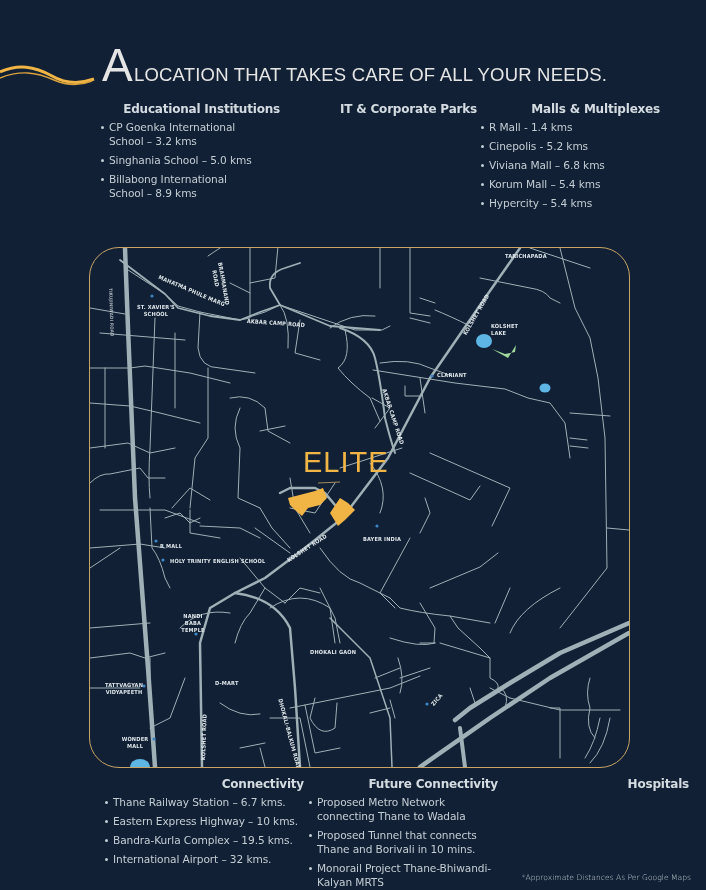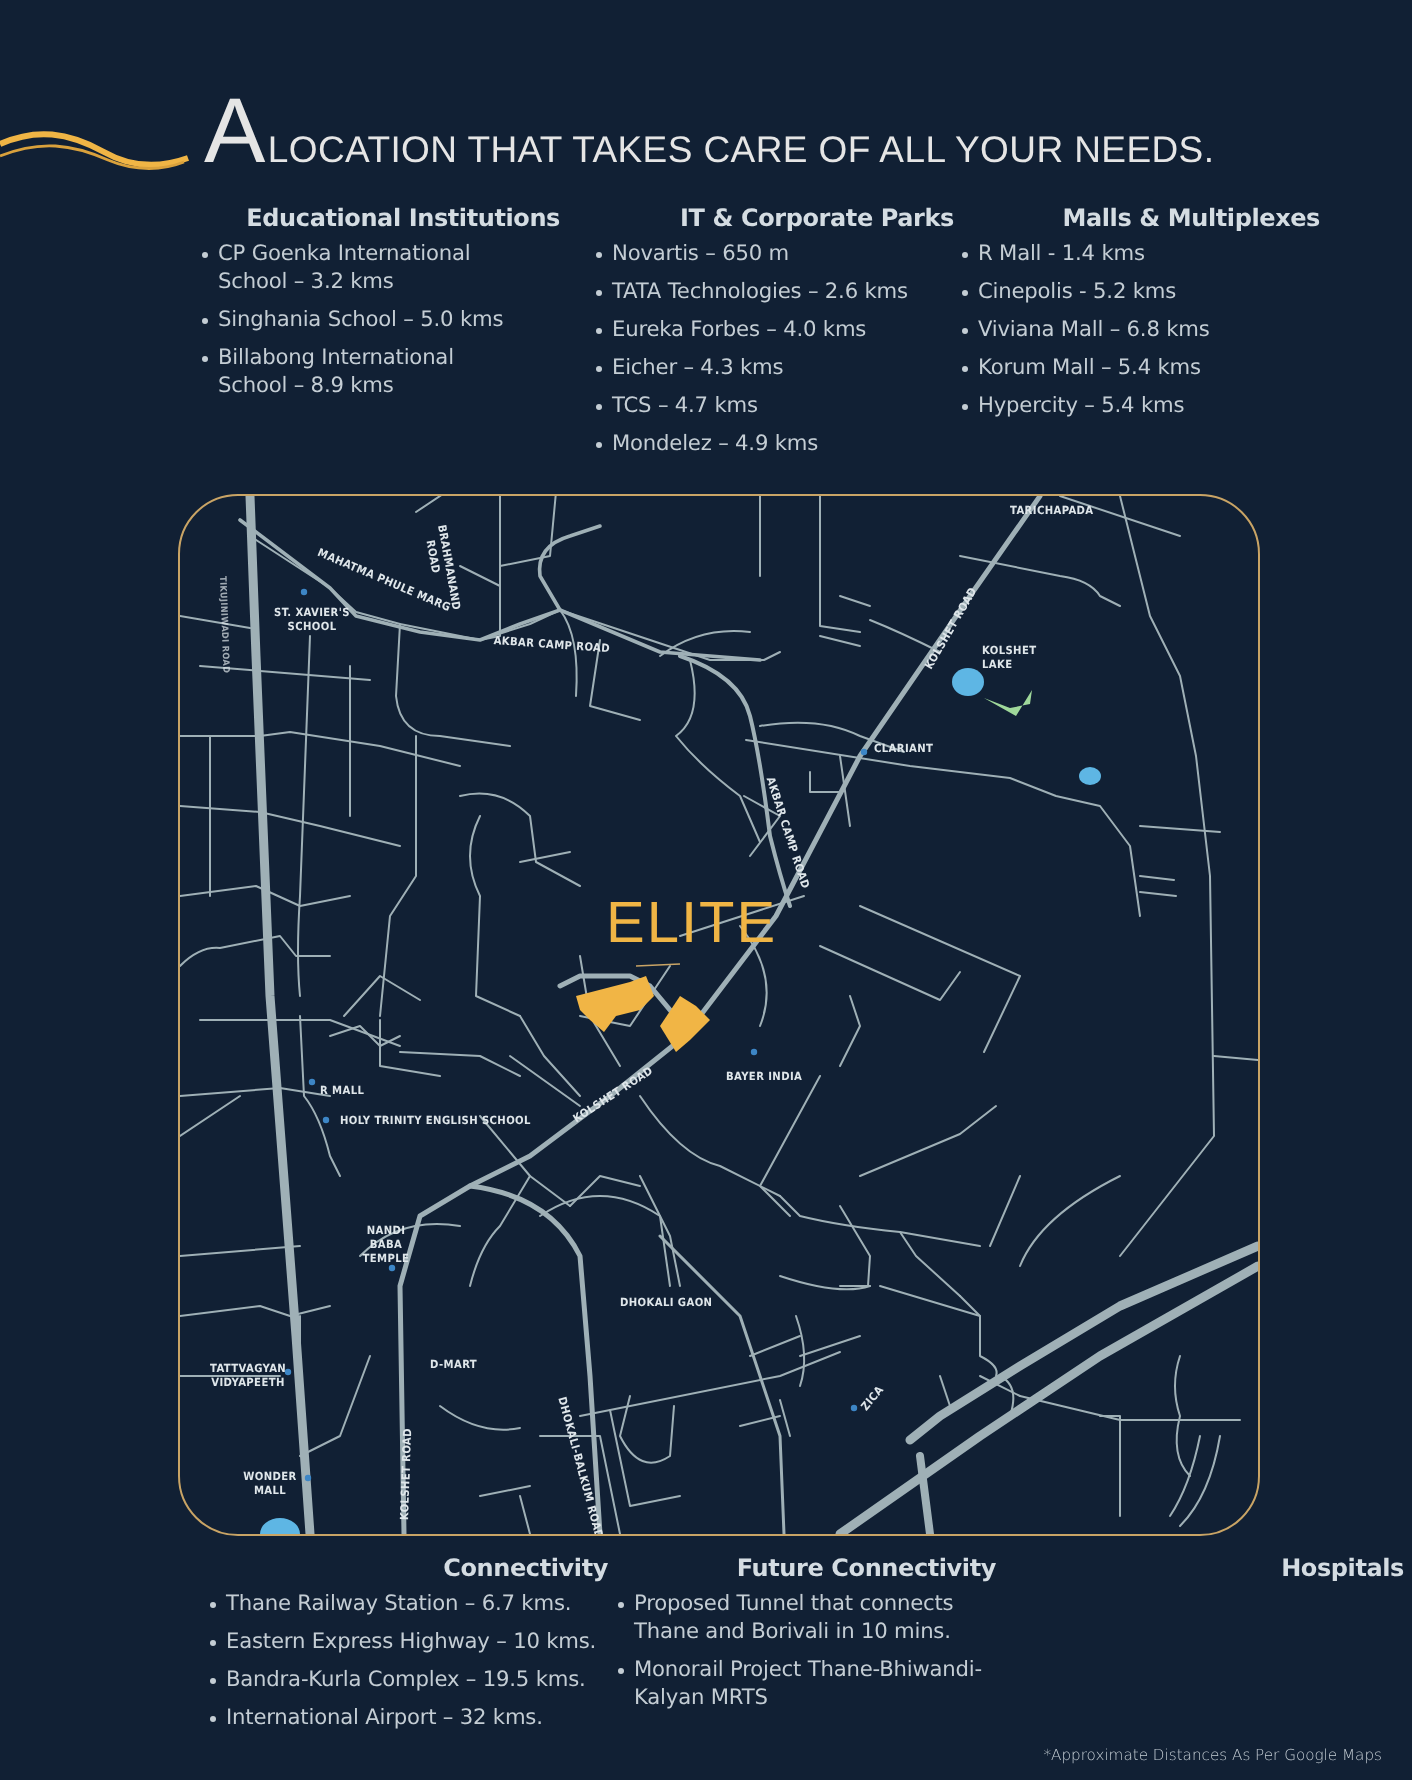--- a/index.html
+++ b/index.html
@@ -62,28 +62,20 @@
 <div class="col" style="left:100px; top:102px; width:180px;">
   <h3>Educational Institutions</h3>
   <ul>
     <li style="width:150px">CP Goenka  International School – 3.2 kms</li>
     <li>Singhania School – 5.0 kms</li>
     <li style="width:140px">Billabong International School – 8.9 kms</li>
   </ul>
 </div>
 <div class="col" style="left:297px; top:102px; width:180px;">
   <h3>IT &amp; Corporate Parks</h3>
-  <ul>
-    <li>Novartis – 650 m</li>
-    <li>TATA Technologies – 2.6 kms</li>
-    <li>Eureka Forbes – 4.0 kms</li>
-    <li>Eicher – 4.3 kms</li>
-    <li>TCS – 4.7 kms</li>
-    <li>Mondelez – 4.9 kms</li>
-  </ul>
 </div>
 <div class="col" style="left:480px; top:102px; width:180px;">
   <h3>Malls &amp; Multiplexes</h3>
   <ul>
     <li>R Mall - 1.4 kms</li>
     <li>Cinepolis - 5.2 kms</li>
     <li>Viviana Mall – 6.8 kms</li>
     <li>Korum Mall – 5.4 kms</li>
     <li>Hypercity – 5.4 kms</li>
   </ul>
@@ -270,21 +262,22 @@
   <ul>
     <li>Thane Railway Station – 6.7 kms.</li>
     <li>Eastern Express Highway – 10 kms.</li>
     <li>Bandra-Kurla Complex – 19.5 kms.</li>
     <li>International Airport – 32 kms.</li>
   </ul>
 </div>
 <div class="col" style="left:308px; top:777px; width:190px;">
   <h3>Future Connectivity</h3>
   <ul>
+    <li style="width:150px">Proposed Metro Network connecting Thane to Wadala</li>
     <li style="width:170px">Proposed Tunnel that connects Thane and Borivali in 10 mins.</li>
     <li style="width:185px">Monorail Project Thane-Bhiwandi-Kalyan MRTS</li>
   </ul>
 </div>
-<div class="col" style="left:522px; top:777px; width:180px;">
+<div class="col" style="left:509px; top:777px; width:180px;">
   <h3>Hospitals</h3>
 </div>
 
 <div class="footnote">*Approximate Distances As Per Google Maps</div>
 
 </body></html>

